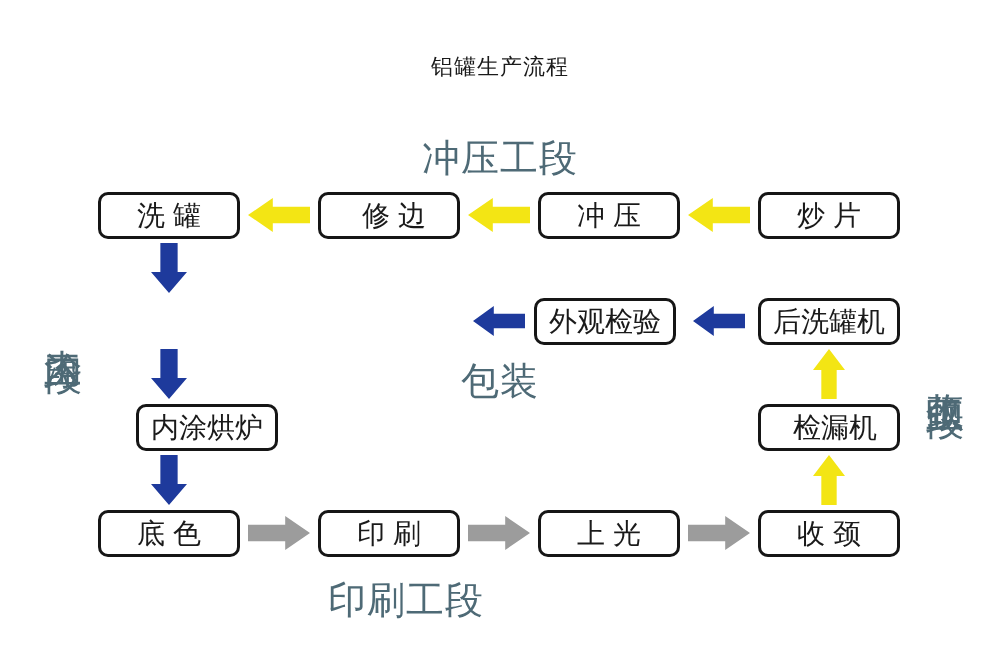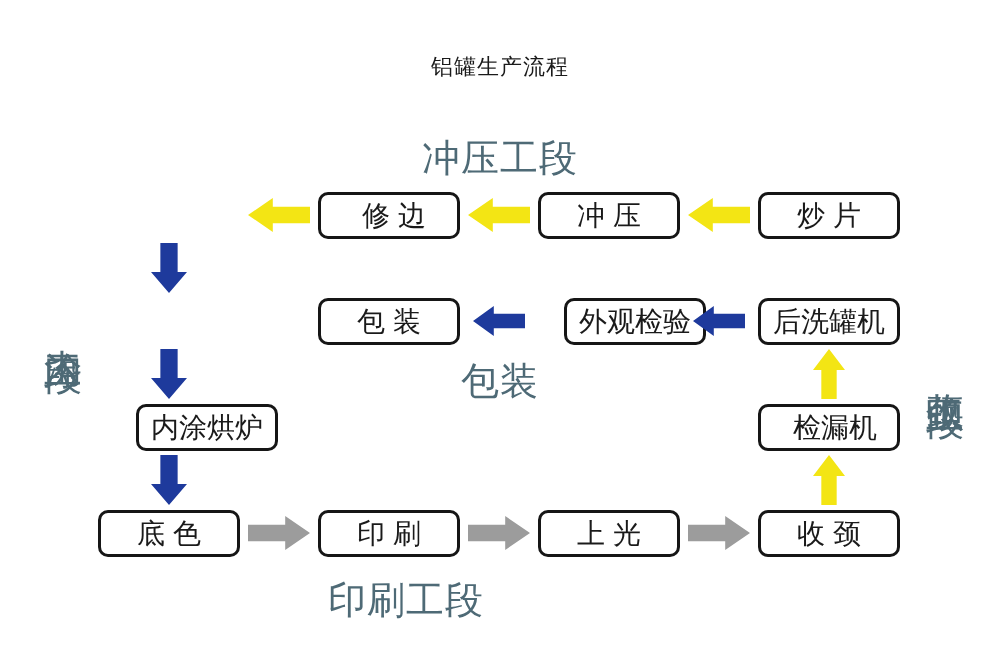--- a/index.html
+++ b/index.html
@@ -82,26 +82,26 @@
 <div class="canvas">
 
   <div class="title">铝罐生产流程</div>
 
   <div class="section-label centered" style="top:139px;">冲压工段</div>
   <div class="section-label vertical" style="left:42px; top:319px;">内涂工段</div>
   <div class="section-label" style="left:461px; top:362px;">包装</div>
   <div class="section-label vertical" style="left:924px; top:364px;">收颈工段</div>
   <div class="section-label" style="left:328px; top:581px;">印刷工段</div>
 
+  <div class="pbox" style="left:98px; top:192px;">洗 罐</div>
   <div class="pbox" style="left:318px; top:192px;padding-left:10px;">修 边</div>
   <div class="pbox" style="left:538px; top:192px;">冲 压</div>
   <div class="pbox" style="left:758px; top:192px;">炒 片</div>
 
-  <div class="pbox" style="left:318px; top:298px;">包 装</div>
-  <div class="pbox" style="left:564px; top:298px;">外观检验</div>
+  <div class="pbox" style="left:534px; top:298px;">外观检验</div>
   <div class="pbox" style="left:758px; top:298px;">后洗罐机</div>
 
   <div class="pbox" style="left:98px; top:404px;margin-left:38px;">内涂烘炉</div>
   <div class="pbox" style="left:758px; top:404px;padding-left:12px;">检漏机</div>
 
   <div class="pbox" style="left:98px; top:510px;">底 色</div>
   <div class="pbox" style="left:538px; top:510px;">上 光</div>
   <div class="pbox" style="left:318px; top:510px;">印 刷</div>
   <div class="pbox" style="left:758px; top:510px;">收 颈</div>
 

